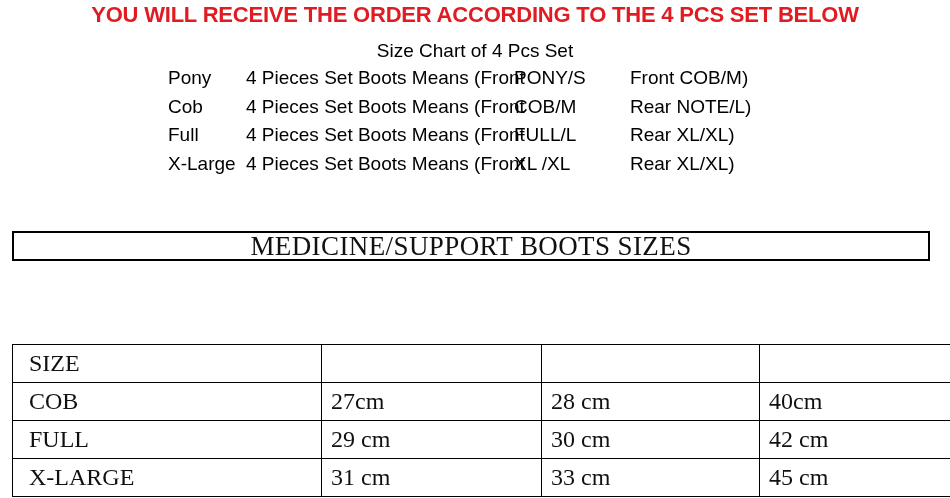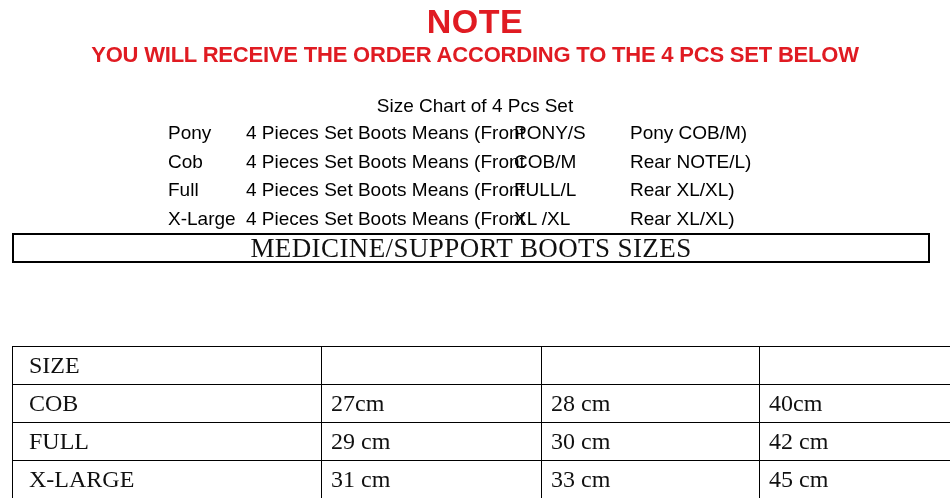--- a/index.html
+++ b/index.html
@@ -39,21 +39,21 @@
     line-height: 30px;
     letter-spacing: -0.2px;
     white-space: nowrap;
   }
 
   
   .sizechart-title {
     text-align: center;
     font-size: 19px;
     line-height: 24px;
-    margin-top: 24px;
+    margin-top: 9px;
     color: #000;
   }
   .setlist {
     margin: 1px 0 0 0;
     padding: 0;
     width: 660px;
     margin-left: 168px;
   }
   .setrow {
     display: flex;
@@ -110,31 +110,30 @@
   table.sizes td.col0 { width: 292px; padding-left: 16px; }
   table.sizes td.col1 { width: 210px; margin-top: 17px; }
   table.sizes td.col2 { width: 208px; }
   table.sizes td.col3 { width: 208px; }
 </style>
 </head>
 <body>
 
 <div class="page">
 
-  <div class="note-title">NOTE</div>
   <div class="note-sub">YOU WILL RECEIVE THE ORDER ACCORDING TO THE 4 PCS SET BELOW</div>
 
   <div class="sizechart-title">Size Chart of 4 Pcs Set</div>
 
   <div class="setlist">
     <div class="setrow">
       <span class="c-size">Pony</span>
       <span class="c-means">4 Pieces Set Boots Means (Front</span>
       <span class="c-front">PONY/S</span>
-      <span class="c-rear">Pony COB/M)</span>
+      <span class="c-rear">Front COB/M)</span>
     </div>
     <div class="setrow">
       <span class="c-size">Cob</span>
       <span class="c-means">4 Pieces Set Boots Means (Front</span>
       <span class="c-front">COB/M</span>
       <span class="c-rear">Rear NOTE/L)</span>
     </div>
     <div class="setrow">
       <span class="c-size">Full</span>
       <span class="c-means">4 Pieces Set Boots Means (Front</span>

